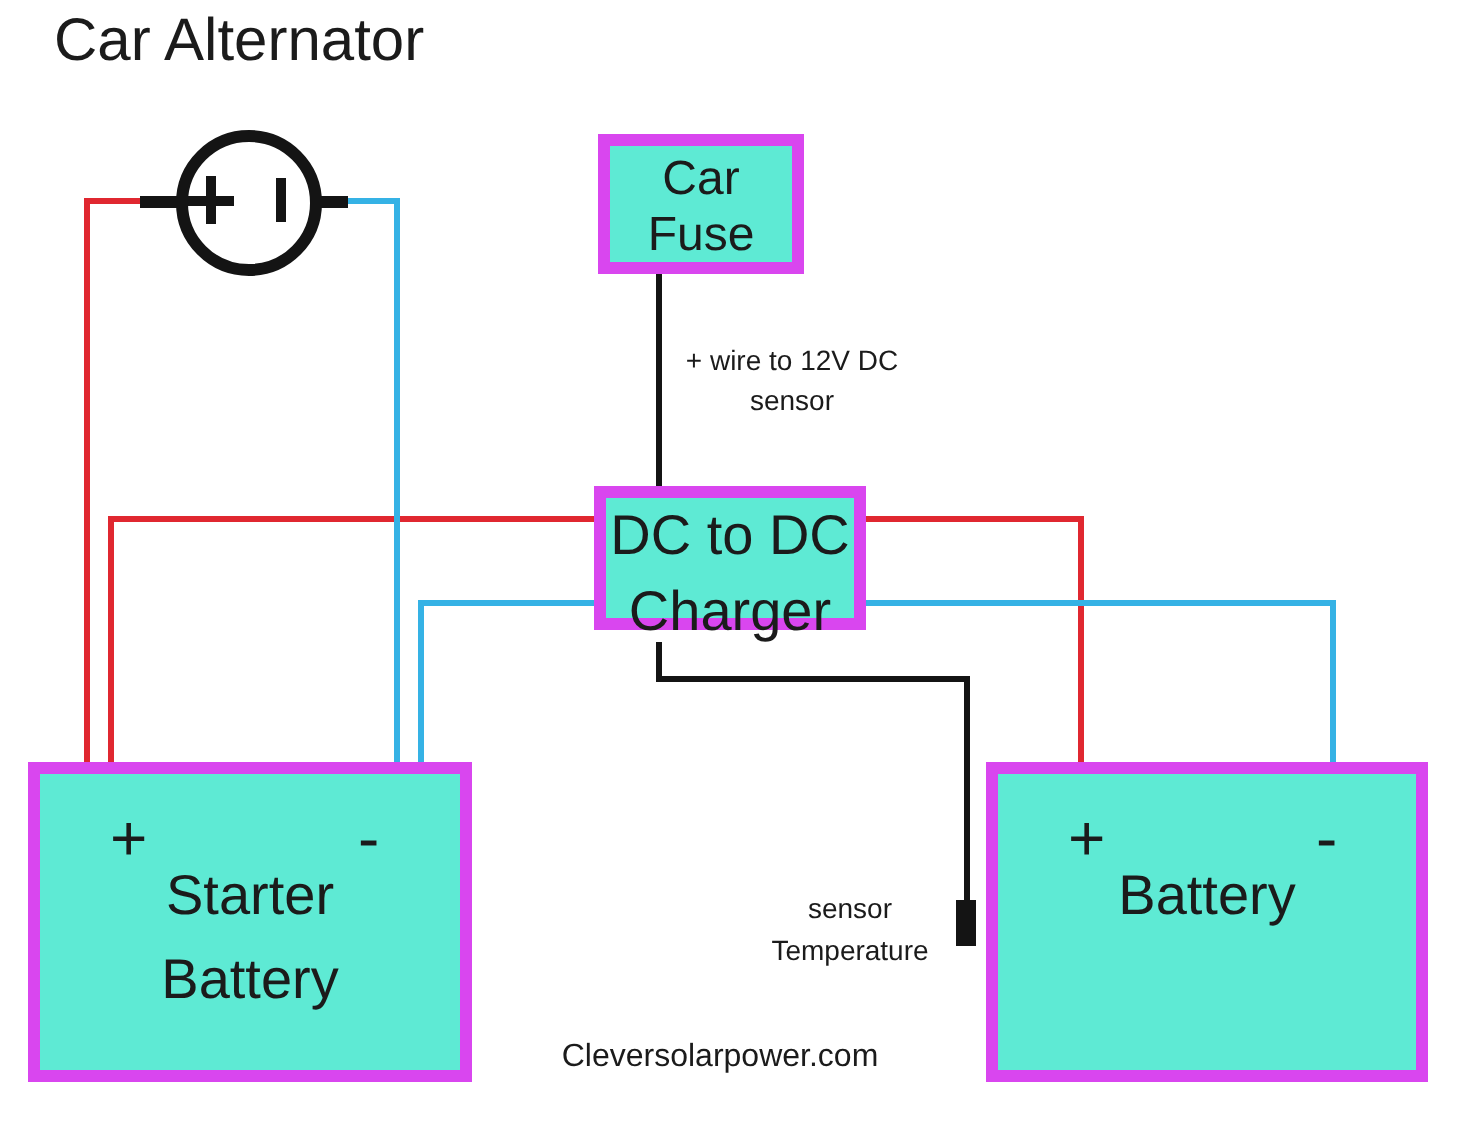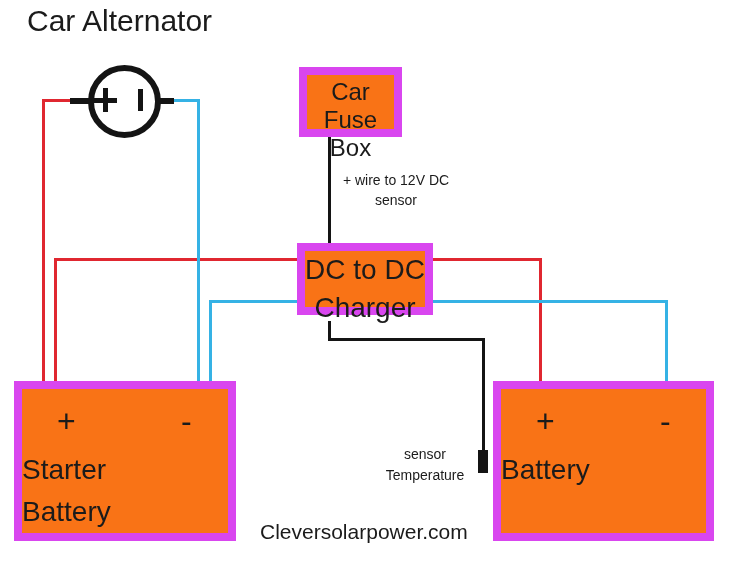--- a/index.html
+++ b/index.html
@@ -12,45 +12,45 @@
     overflow:hidden;
   }
   
   .wire{position:absolute;}
   .wire.pos{background:var(--wire-positive,#e02730);}
   .wire.neg{background:var(--wire-negative,#35b2e5);}
   .wire.sig{background:var(--wire-signal,#141414);}
   
   .box{
     position:absolute;
-    background:#f97316;
-    border:8px solid #d946ef;
+    background:#5eead4;
+    border:6px solid #d946ef;
     box-sizing:border-box;
     text-align:center;
   }
   .fuse-box{left:299px;top:67px;width:103px;height:70px;font-size:24px;line-height:28px;padding-top:3px;}
   .charger-box{left:297px;top:243px;width:136px;height:72px;font-size:28px;line-height:38px;}
   .battery{width:222px;height:160px;}
   .battery .terminal{position:absolute;top:14px;font-size:32px;line-height:36px;}
   .battery .t-plus{left:35px;}
   .battery .t-minus{left:159px;}
-  .battery .bname{position:absolute;top:60px;left:0;width:100%;text-align:left;font-size:28px;line-height:42px;}
+  .battery .bname{position:absolute;top:40px;left:0;width:100%;text-align:center;font-size:28px;line-height:42px;}
   
   .alt-circle{
     position:absolute;left:88px;top:65px;width:73px;height:73px;
     border:6px solid #141414;border-radius:50%;box-sizing:border-box;background:#ffffff;
   }
   .shape{position:absolute;background:#141414;}
   
   .small-label{position:absolute;font-size:14px;line-height:20px;text-align:center;color:#1b1b1b;}
   .title{
     position:absolute;left:27px;top:3px;
     font-size:30px;line-height:36px;color:#1b1b1b;
   }
-  .watermark{position:absolute;left:260px;top:520px;width:200px;text-align:center;font-size:21px;}
+  .watermark{position:absolute;left:260px;top:520px;width:200px;text-align:center;font-size:16px;}
   .sensor-block{position:absolute;left:478px;top:450px;width:10px;height:23px;background:#141414;}
 </style>
 </head>
 <body>
 
 <div class="canvas">
 
   <div class="title">Car Alternator</div>
 
   <div class="wire pos" style="left:42px;top:99px;width:31px;height:3px;"></div>
@@ -75,21 +75,20 @@
 
   <div class="alt-circle"></div>
   <div class="shape" style="left:70px;top:98px;width:20px;height:6px;"></div>
   <div class="shape" style="left:157px;top:98px;width:17px;height:6px;"></div>
   <div class="shape" style="left:93px;top:98px;width:24px;height:5px;"></div>
   <div class="shape" style="left:103px;top:88px;width:5px;height:24px;"></div>
   <div class="shape" style="left:138px;top:89px;width:5px;height:22px;"></div>
 
   <div class="box fuse-box">
     <div>Car Fuse</div>
-    <div>Box</div>
   </div>
 
   <div class="small-label" style="left:330px;top:170px;width:132px;">
     <div>+ wire to 12V DC</div>
     <div>sensor</div>
   </div>
 
   <div class="box charger-box">
     <div>DC to DC</div>
     <div>Charger</div>

